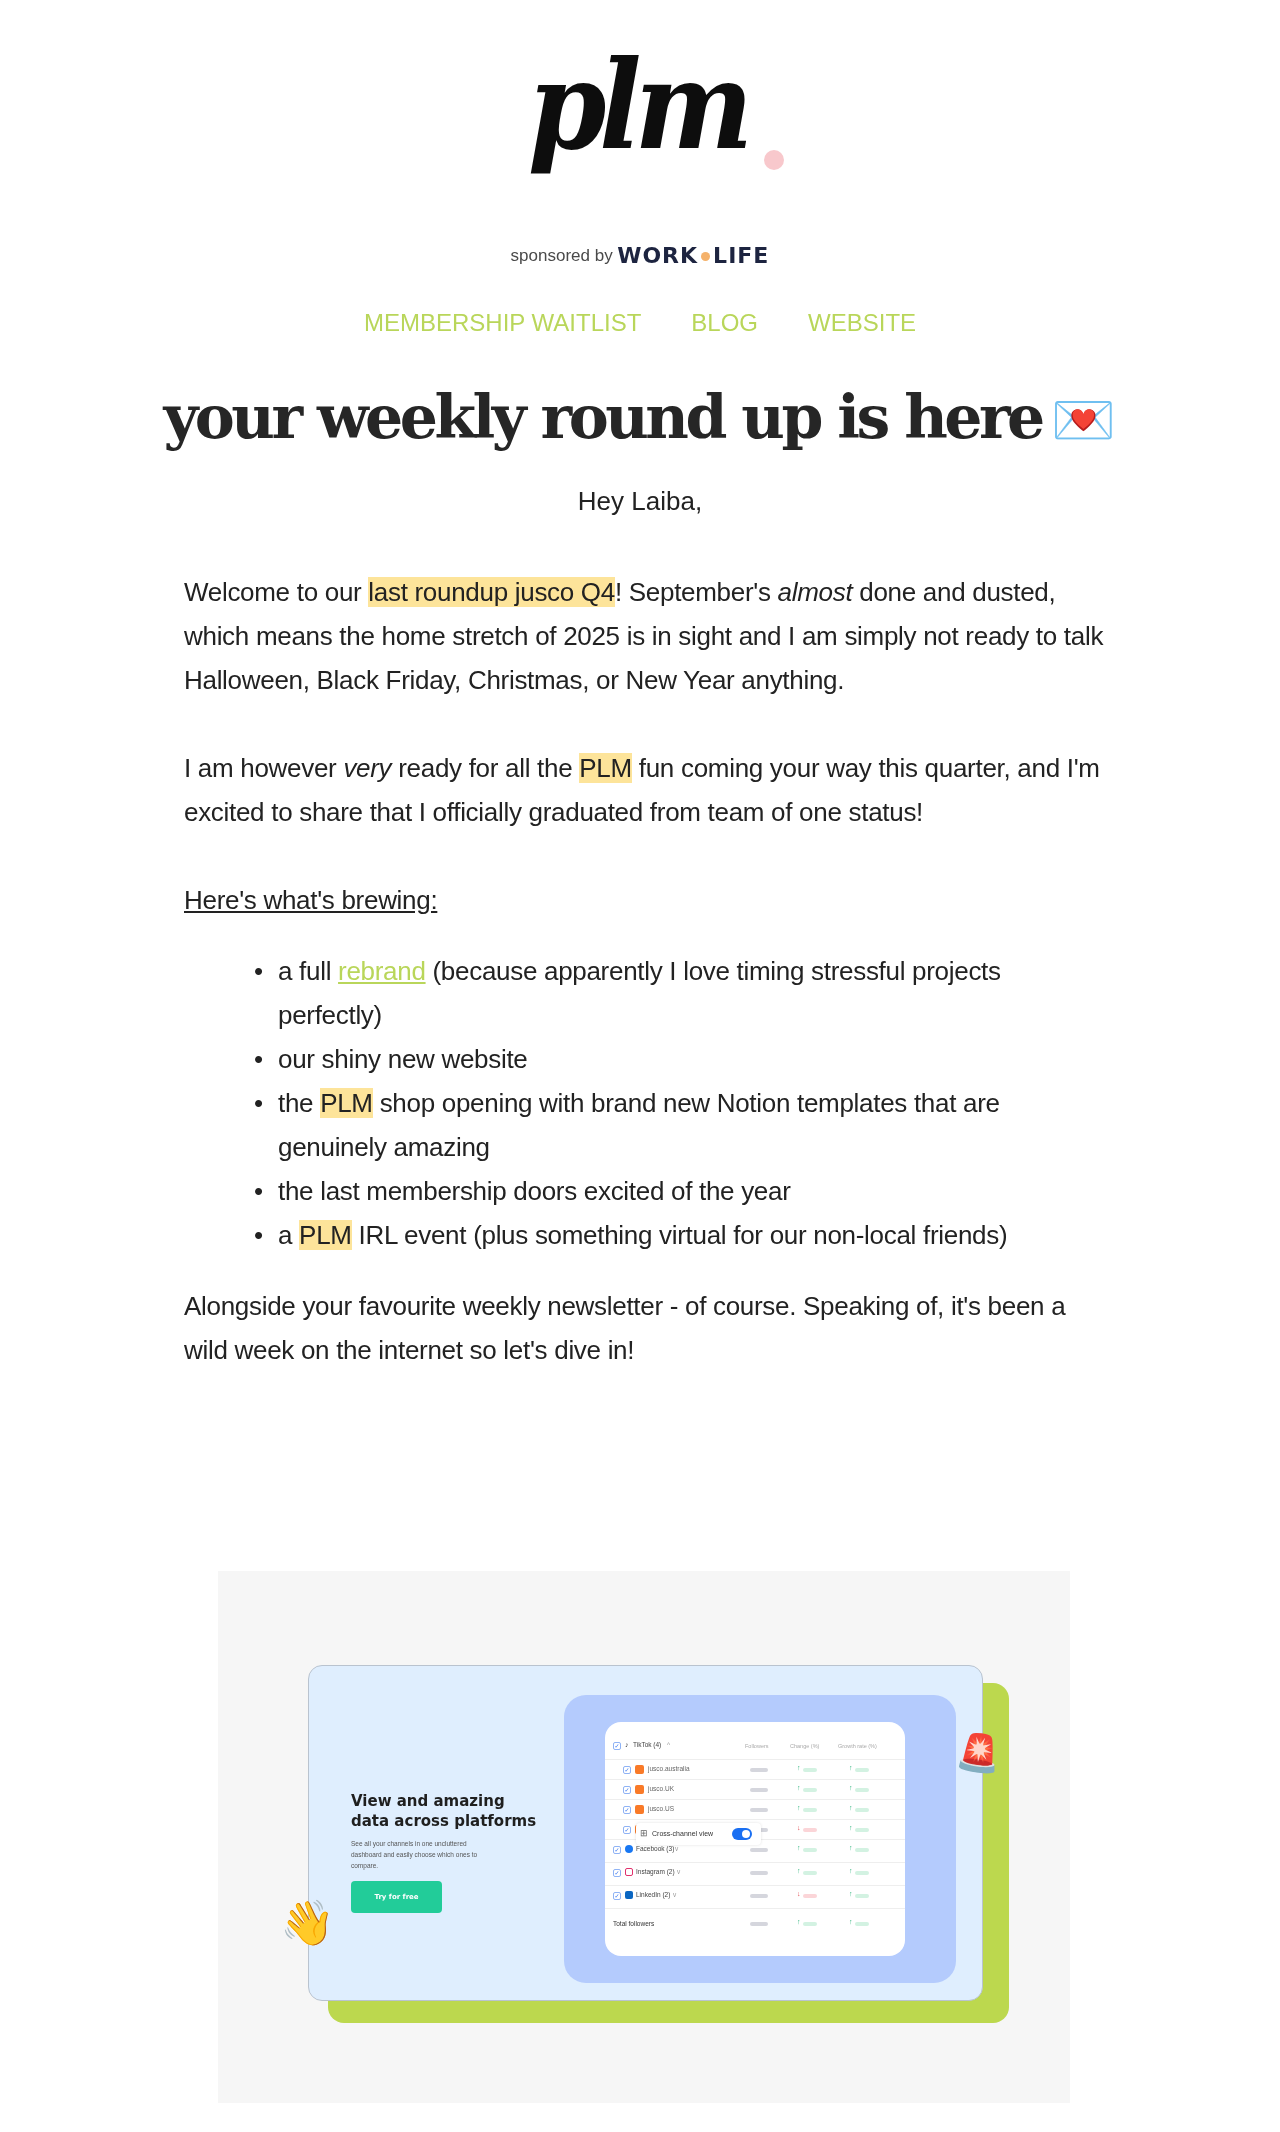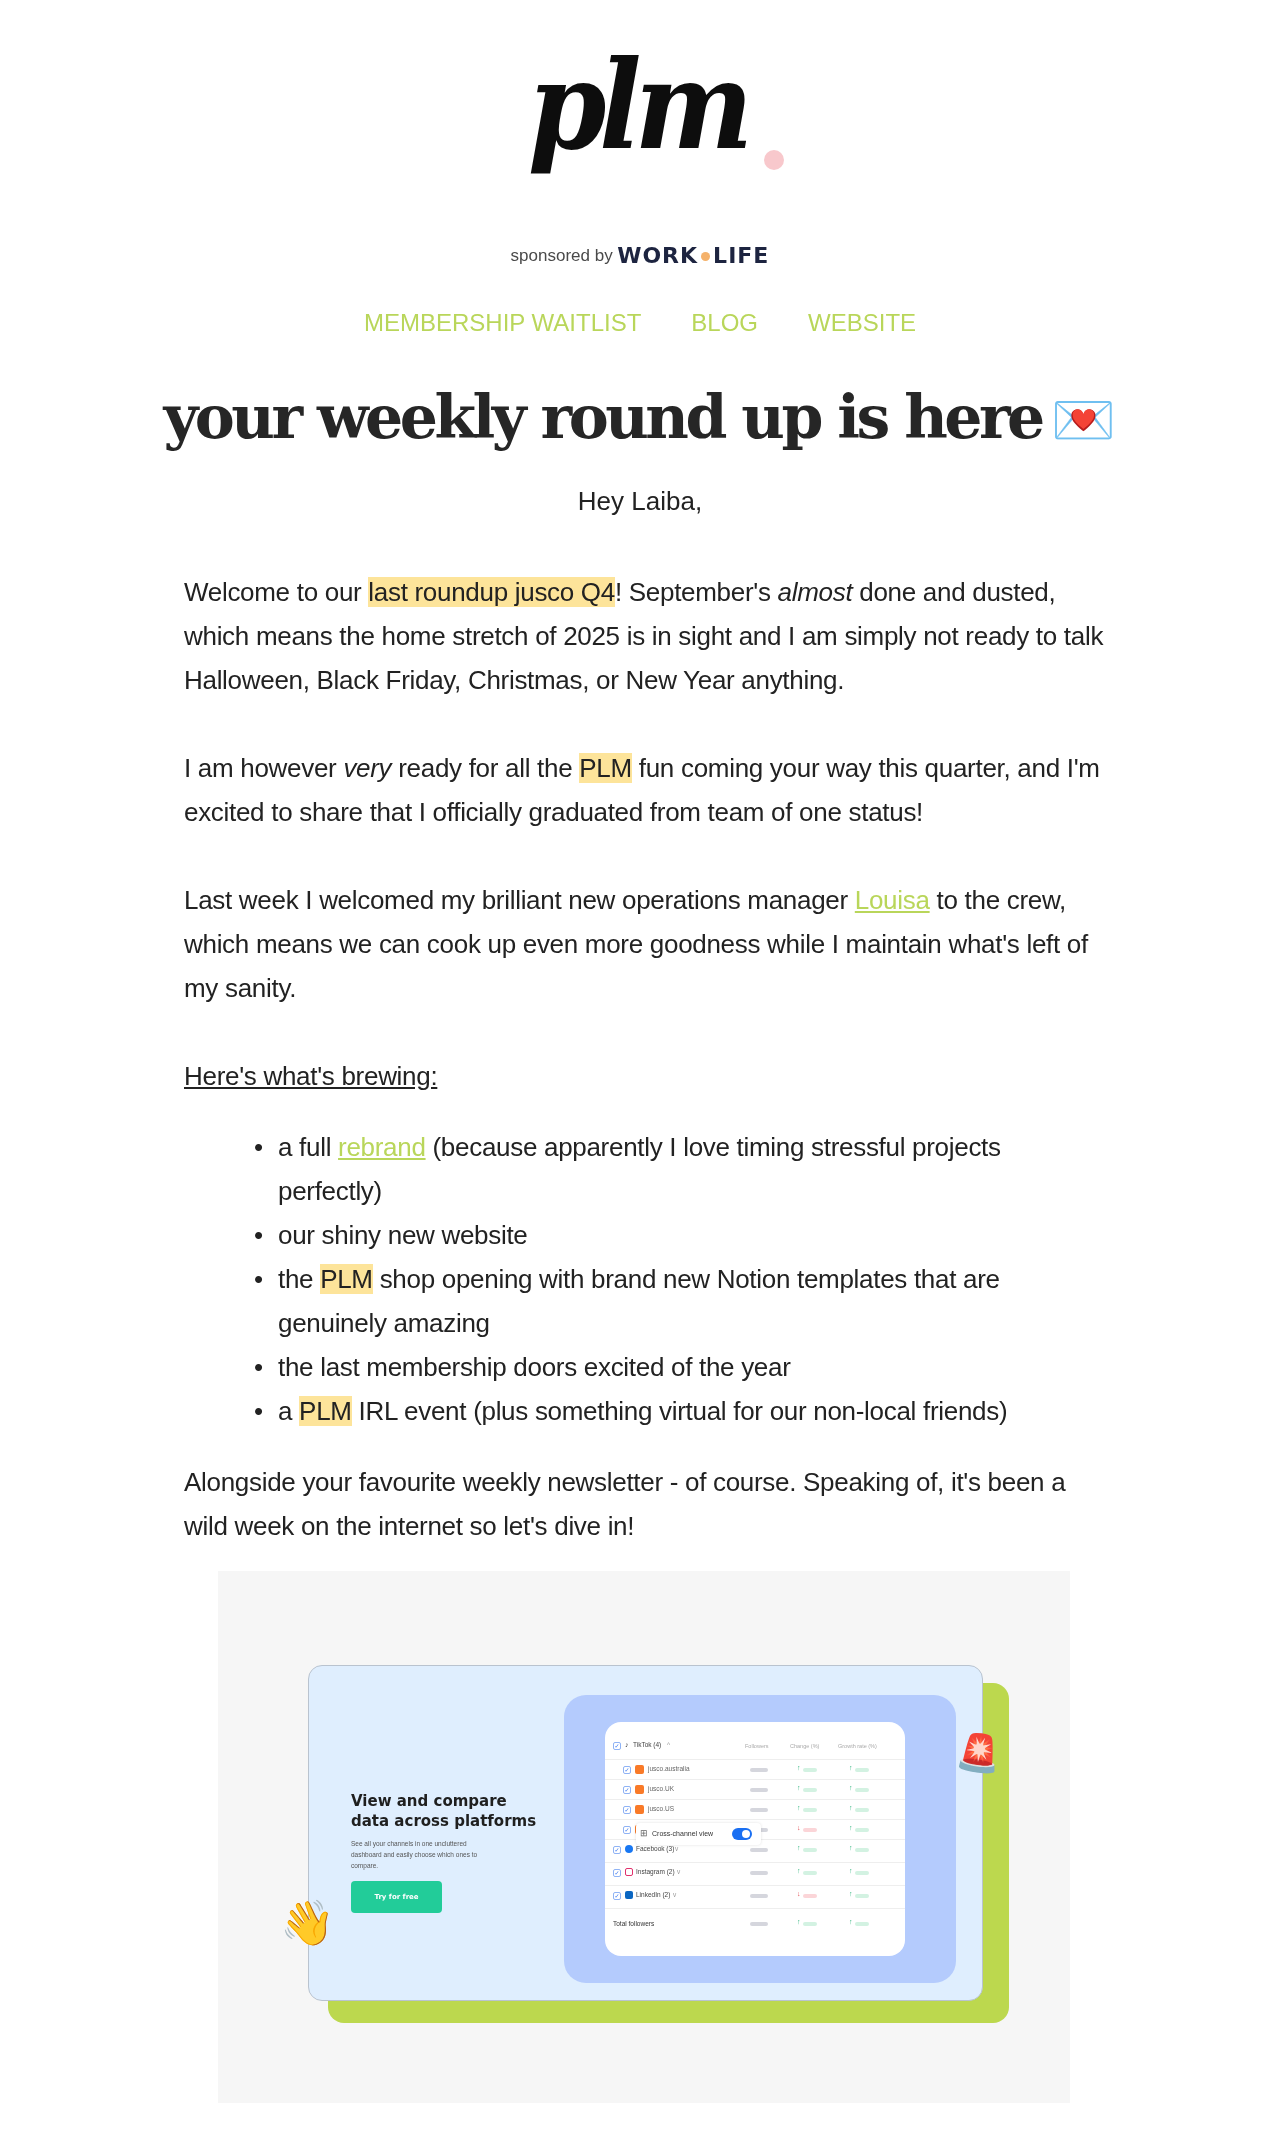--- a/index.html
+++ b/index.html
@@ -81,40 +81,39 @@
 
 <h1 class="title"><span>your weekly round up is here</span><span class="emoji">💌</span></h1>
 
 <div class="greeting">Hey Laiba,</div>
 
 <div class="content">
   <p><span>Welcome to our </span><span class="hl">last roundup jusco Q4</span><span>! September's </span><em>almost</em><span> done and dusted, which means the home stretch of 2025 is in sight and I am simply not ready to talk Halloween, Black Friday, Christmas, or New Year anything.</span></p>
 
   <p><span>I am however </span><em>very</em><span> ready for all the </span><span class="hl">PLM</span><span> fun coming your way this quarter, and I'm excited to share that I officially graduated from team of one status!</span></p>
 
-  <p><span>Last week I welcomed my brilliant new operations manager </span><a href="#" class="lnk">Louisa</a><span> to the crew, which means we can cook up even more goodness while I maintain what's left of my sanity.</span></p>
 
   <p class="brew">Here's what's brewing:</p>
 
   <ul>
     <li><span>a full </span><a href="#" class="lnk">rebrand</a><span> (because apparently I love timing stressful projects perfectly)</span></li>
     <li><span>our shiny new website</span></li>
     <li><span>the </span><span class="hl">PLM</span><span> shop opening with brand new Notion templates that are genuinely amazing</span></li>
     <li><span>the last membership doors excited of the year</span></li>
     <li><span>a </span><span class="hl">PLM</span><span> IRL event (plus something virtual for our non-local friends)</span></li>
   </ul>
 
   <p>Alongside your favourite weekly newsletter - of course. Speaking of, it's been a wild week on the internet so let's dive in!</p>
 </div>
 
 <div class="promo">
   <div class="card-shadow"></div>
   <div class="card">
     <div class="promo-head">
-      <div>View and compare</div>
+      <div>View and amazing</div>
       <div>data across platforms</div>
     </div>
     <div class="promo-sub">See all your channels in one uncluttered dashboard and easily choose which ones to compare.</div>
     <div class="try-btn">Try for free</div>
 
     <div class="blue-panel">
       <div class="table">
 
         <div class="trow" style="top:14px;height:24px;">
           <span class="cb" style="left:8px;">✓</span>

